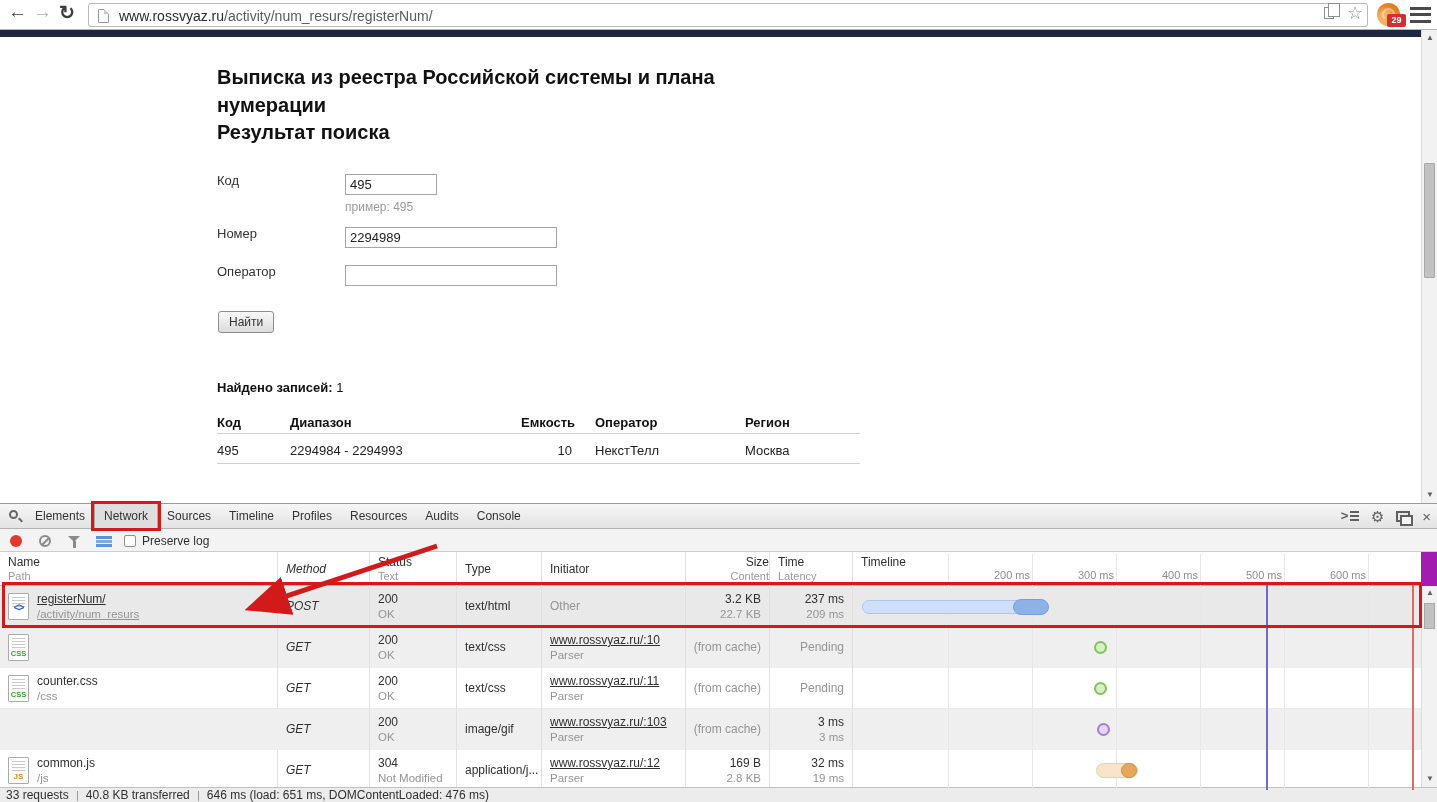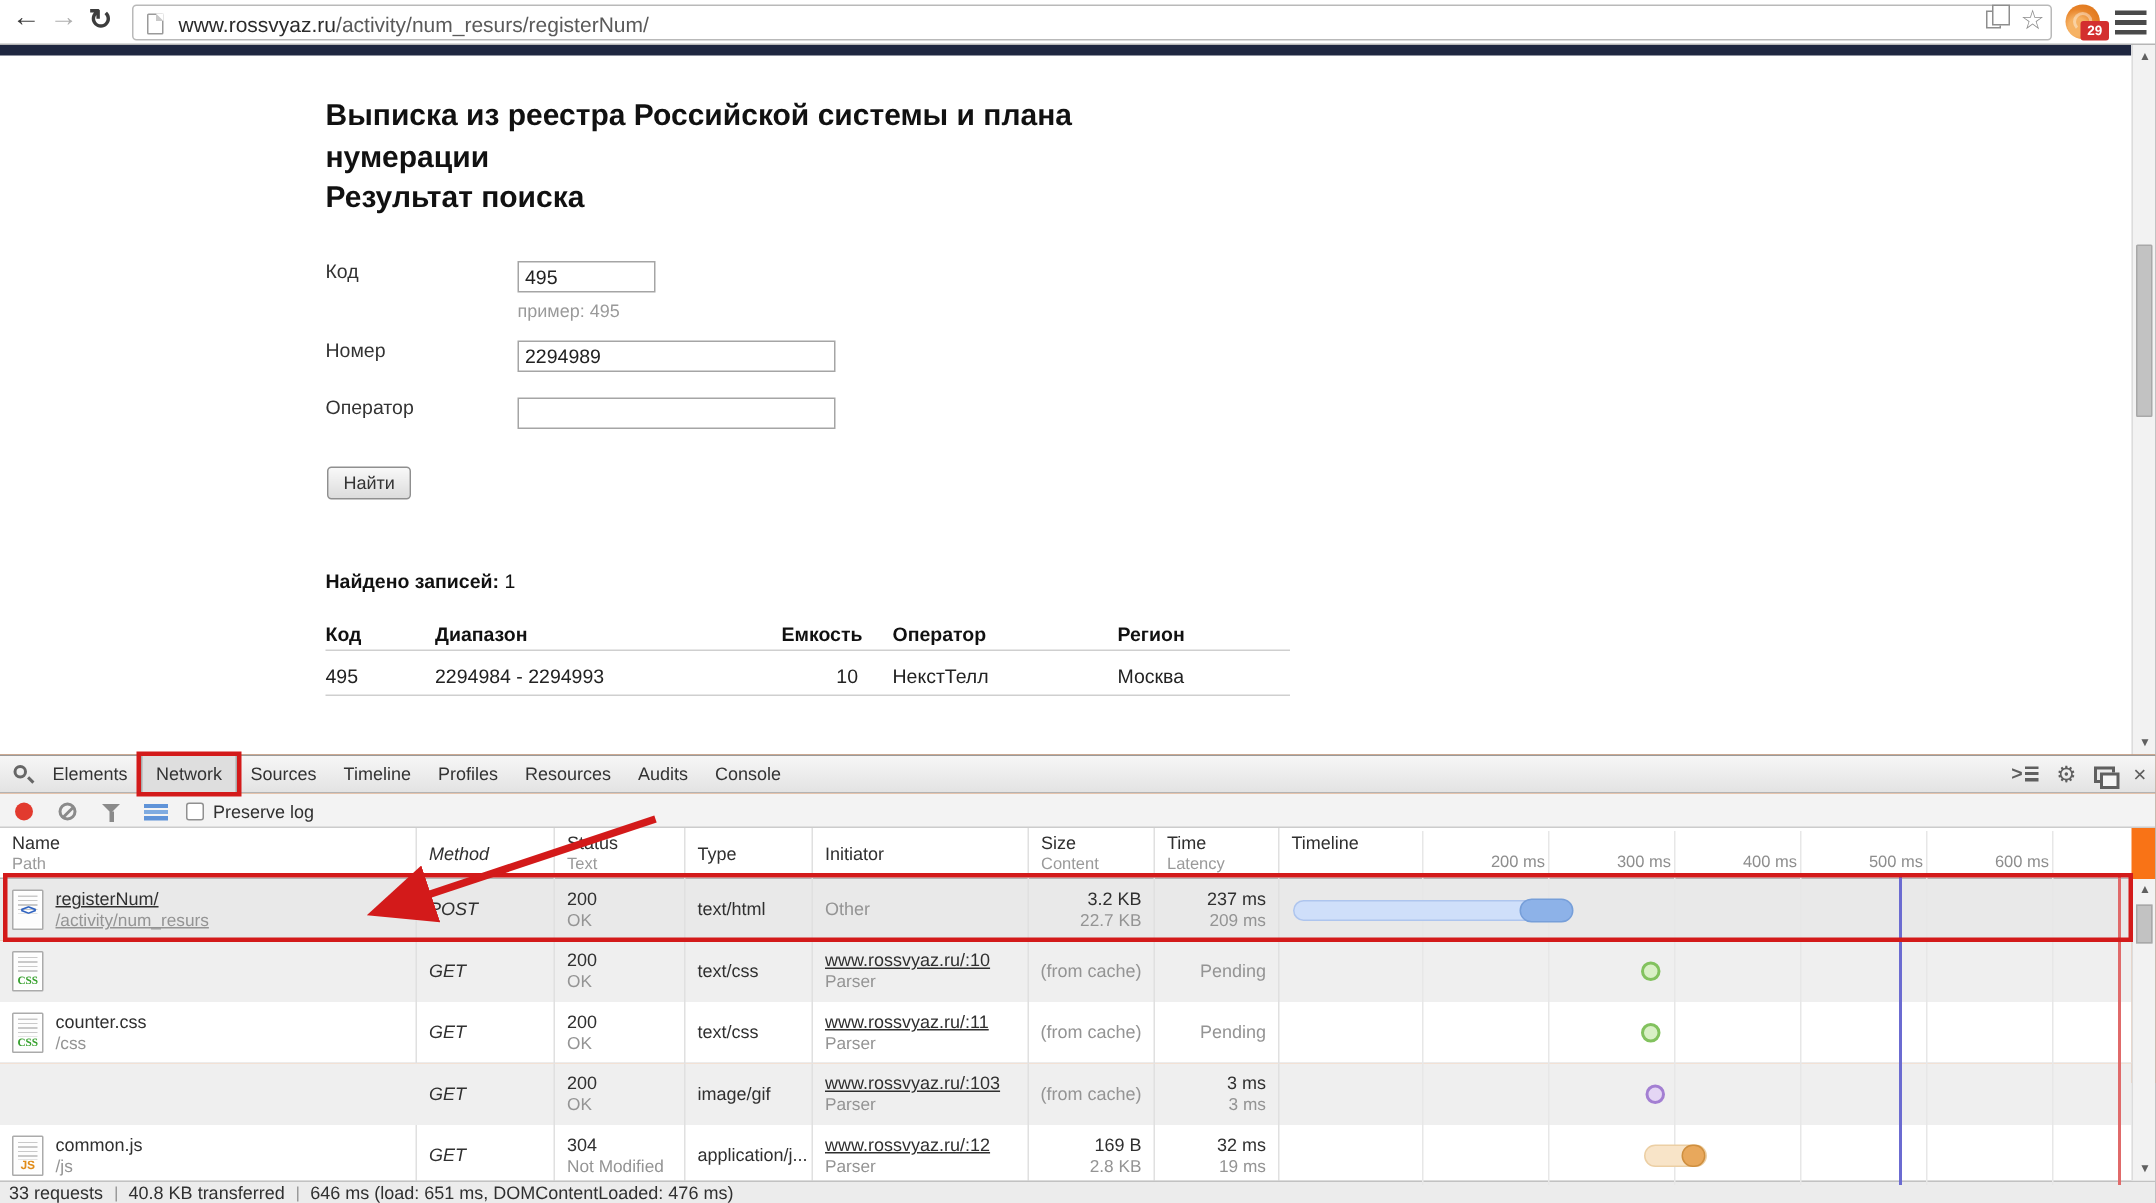--- a/index.html
+++ b/index.html
@@ -37,21 +37,21 @@
   .found { position:absolute; left:217px; top:350px; font-size:13px; color:#111; }
   .found b { font-weight:bold; }
   .rth { position:absolute; top:385px; font-size:13px; font-weight:bold; color:#111; }
   .rtd { position:absolute; top:413px; font-size:13px; color:#222; }
   .tline { position:absolute; left:217px; width:643px; height:1px; background:#cfcfcf; }
   
   .pscroll { position:absolute; left:1421px; top:30px; width:16px; height:473px; background:#f2f2f2; border-left:1px solid #dcdcdc; }
   .sarrow { position:absolute; left:3px; width:10px; text-align:center; font-size:8px; color:#606060; }
   .pthumb { position:absolute; left:2px; top:133px; width:11px; height:115px; background:#c2c2c2; border:1px solid #a8a8a8; border-radius:1px; }
   
-  .dt { position:absolute; left:0; top:503px; width:1437px; height:219px; background:#f97316; border-top:1px solid #9a9a9a; font-size:12px; }
+  .dt { position:absolute; left:0; top:503px; width:1437px; height:219px; background:#a21caf; border-top:1px solid #9a9a9a; font-size:12px; }
   .dt-tabs { position:absolute; left:0; top:0; width:1437px; height:25px; background:linear-gradient(#f6f6f6,#e3e3e3); border-bottom:1px solid #b3b3b3; }
   .mag { position:absolute; left:9px; top:6px; width:9px; height:9px; border:2px solid #666; border-radius:50%; }
   .mag:after { content:""; position:absolute; left:7px; top:7px; width:5px; height:2px; background:#666; transform:rotate(45deg); }
   .tabrow { position:absolute; left:26px; top:0; height:24px; display:flex; }
   .tab { padding:0 9px; line-height:24px; color:#333; cursor:pointer; }
   .tab.sel { background:#dedede; border-left:1px solid #aaa; border-right:1px solid #aaa; box-shadow:0 0 0 3px #d31a1a; position:relative; z-index:6; }
   .dt-ricons { position:absolute; right:6px; top:0; height:24px; display:flex; align-items:center; gap:12px; }
   .drawer { position:relative; width:18px; height:12px; }
   .drawer .g { position:absolute; left:0; top:-2px; font-size:13px; font-weight:bold; color:#5f5f5f; }
   .drawer .b3 { position:absolute; left:9px; top:1px; width:9px; height:10px; background:linear-gradient(#5f5f5f 0 2px, transparent 2px 4px, #5f5f5f 4px 6px, transparent 6px 8px, #5f5f5f 8px 10px); }
@@ -74,21 +74,21 @@
   .hcell { position:absolute; top:0; height:34px; padding:3px 0 0 8px; }
   .hcell .l1 { display:block; color:#303030; }
   .hcell .l2 { display:block; color:#9a9a9a; font-size:11px; margin-top:1px; }
   .hcell.center1 { display:flex; align-items:center; padding-top:0; }
   .cell-border { border-right:1px solid #e0e0e0; }
   .c-name { left:0; width:278px; }
   .c-method { left:278px; width:92px;font-style:italic; }
   .c-status { left:370px; width:87px; }
   .c-type { left:457px; width:85px; }
   .c-init { left:542px; width:144px; }
-  .c-size { left:686px; width:84px; }
+  .c-size { left:686px; width:84px;text-align:right; }
   .c-time { left:770px; width:83px; }
   .c-tl { left:853px; width:568px; }
   .tick { position:absolute; top:17px; font-size:11px; color:#8e8e8e; width:60px; text-align:right; }
   
   .nrow { position:absolute; left:0; width:1421px; height:41px; }
   .r0 { top:82px;  background:#e9e9e9; }
   .r1 { top:123px; background:#efefef; }
   .r2 { top:164px; background:#ffffff; border-bottom:1px solid #ececec; }
   .r3 { top:205px; background:#efefef; }
   .r4 { top:246px; background:#ffffff; }
@@ -98,21 +98,21 @@
   .midline { line-height:41px; color:#303030; }
   .gray { color:#949494; }
   .ralign { text-align:right; }
   .ncell.pad { padding-left:8px; }
   .lnk { color:#3a3a8c; text-decoration:underline; }
   .namelnk { color:#2b3a9e; text-decoration:underline; }
   .pathlnk { color:#8a8a8a; text-decoration:underline; font-size:11.5px; }
   .ficon { position:absolute; left:8px; top:7px; width:21px; height:27px; background:#fdfdfd; border:1px solid #ababab; border-radius:1px; box-shadow:inset 0 0 0 1px #fff; }
   .ficon .lines { position:absolute; left:3px; top:3px; right:3px; height:12px; background:repeating-linear-gradient(#c9c9c9 0 1px, transparent 1px 3px); }
   .ficon .tag { position:absolute; left:0; right:0; bottom:2px; text-align:center; font-size:8px; font-weight:bold; }
-  .tag.css { color:#35a02c; font-size:7.5px;font-family:Liberation Serif, serif; }
+  .tag.css { color:#35a02c; font-size:7.5px; }
   .tag.js { color:#e08c1a; }
   .tag.code { color:#2f63c0; font-size:10px; letter-spacing:-1px; bottom:6px; }
   .nametxt { position:absolute; left:37px; top:0; height:41px; width:235px; }
   .nametxt .t1 { position:absolute; top:6px; }
   .nametxt .t2 { position:absolute; top:22px; }
   
   .tl-grid { position:absolute; left:853px; top:50px; width:568px; height:236px; pointer-events:none; z-index:2; }
   .gline { position:absolute; top:0; bottom:0; width:1px; background:#e7e7e7; }
   .vline-blue { position:absolute; left:1266px; top:80px; width:2px; height:206px; background:#6b6bd1; z-index:4; }
   .vline-red  { position:absolute; left:1412px; top:80px; width:2px; height:206px; background:#e06a6a; z-index:4; }

